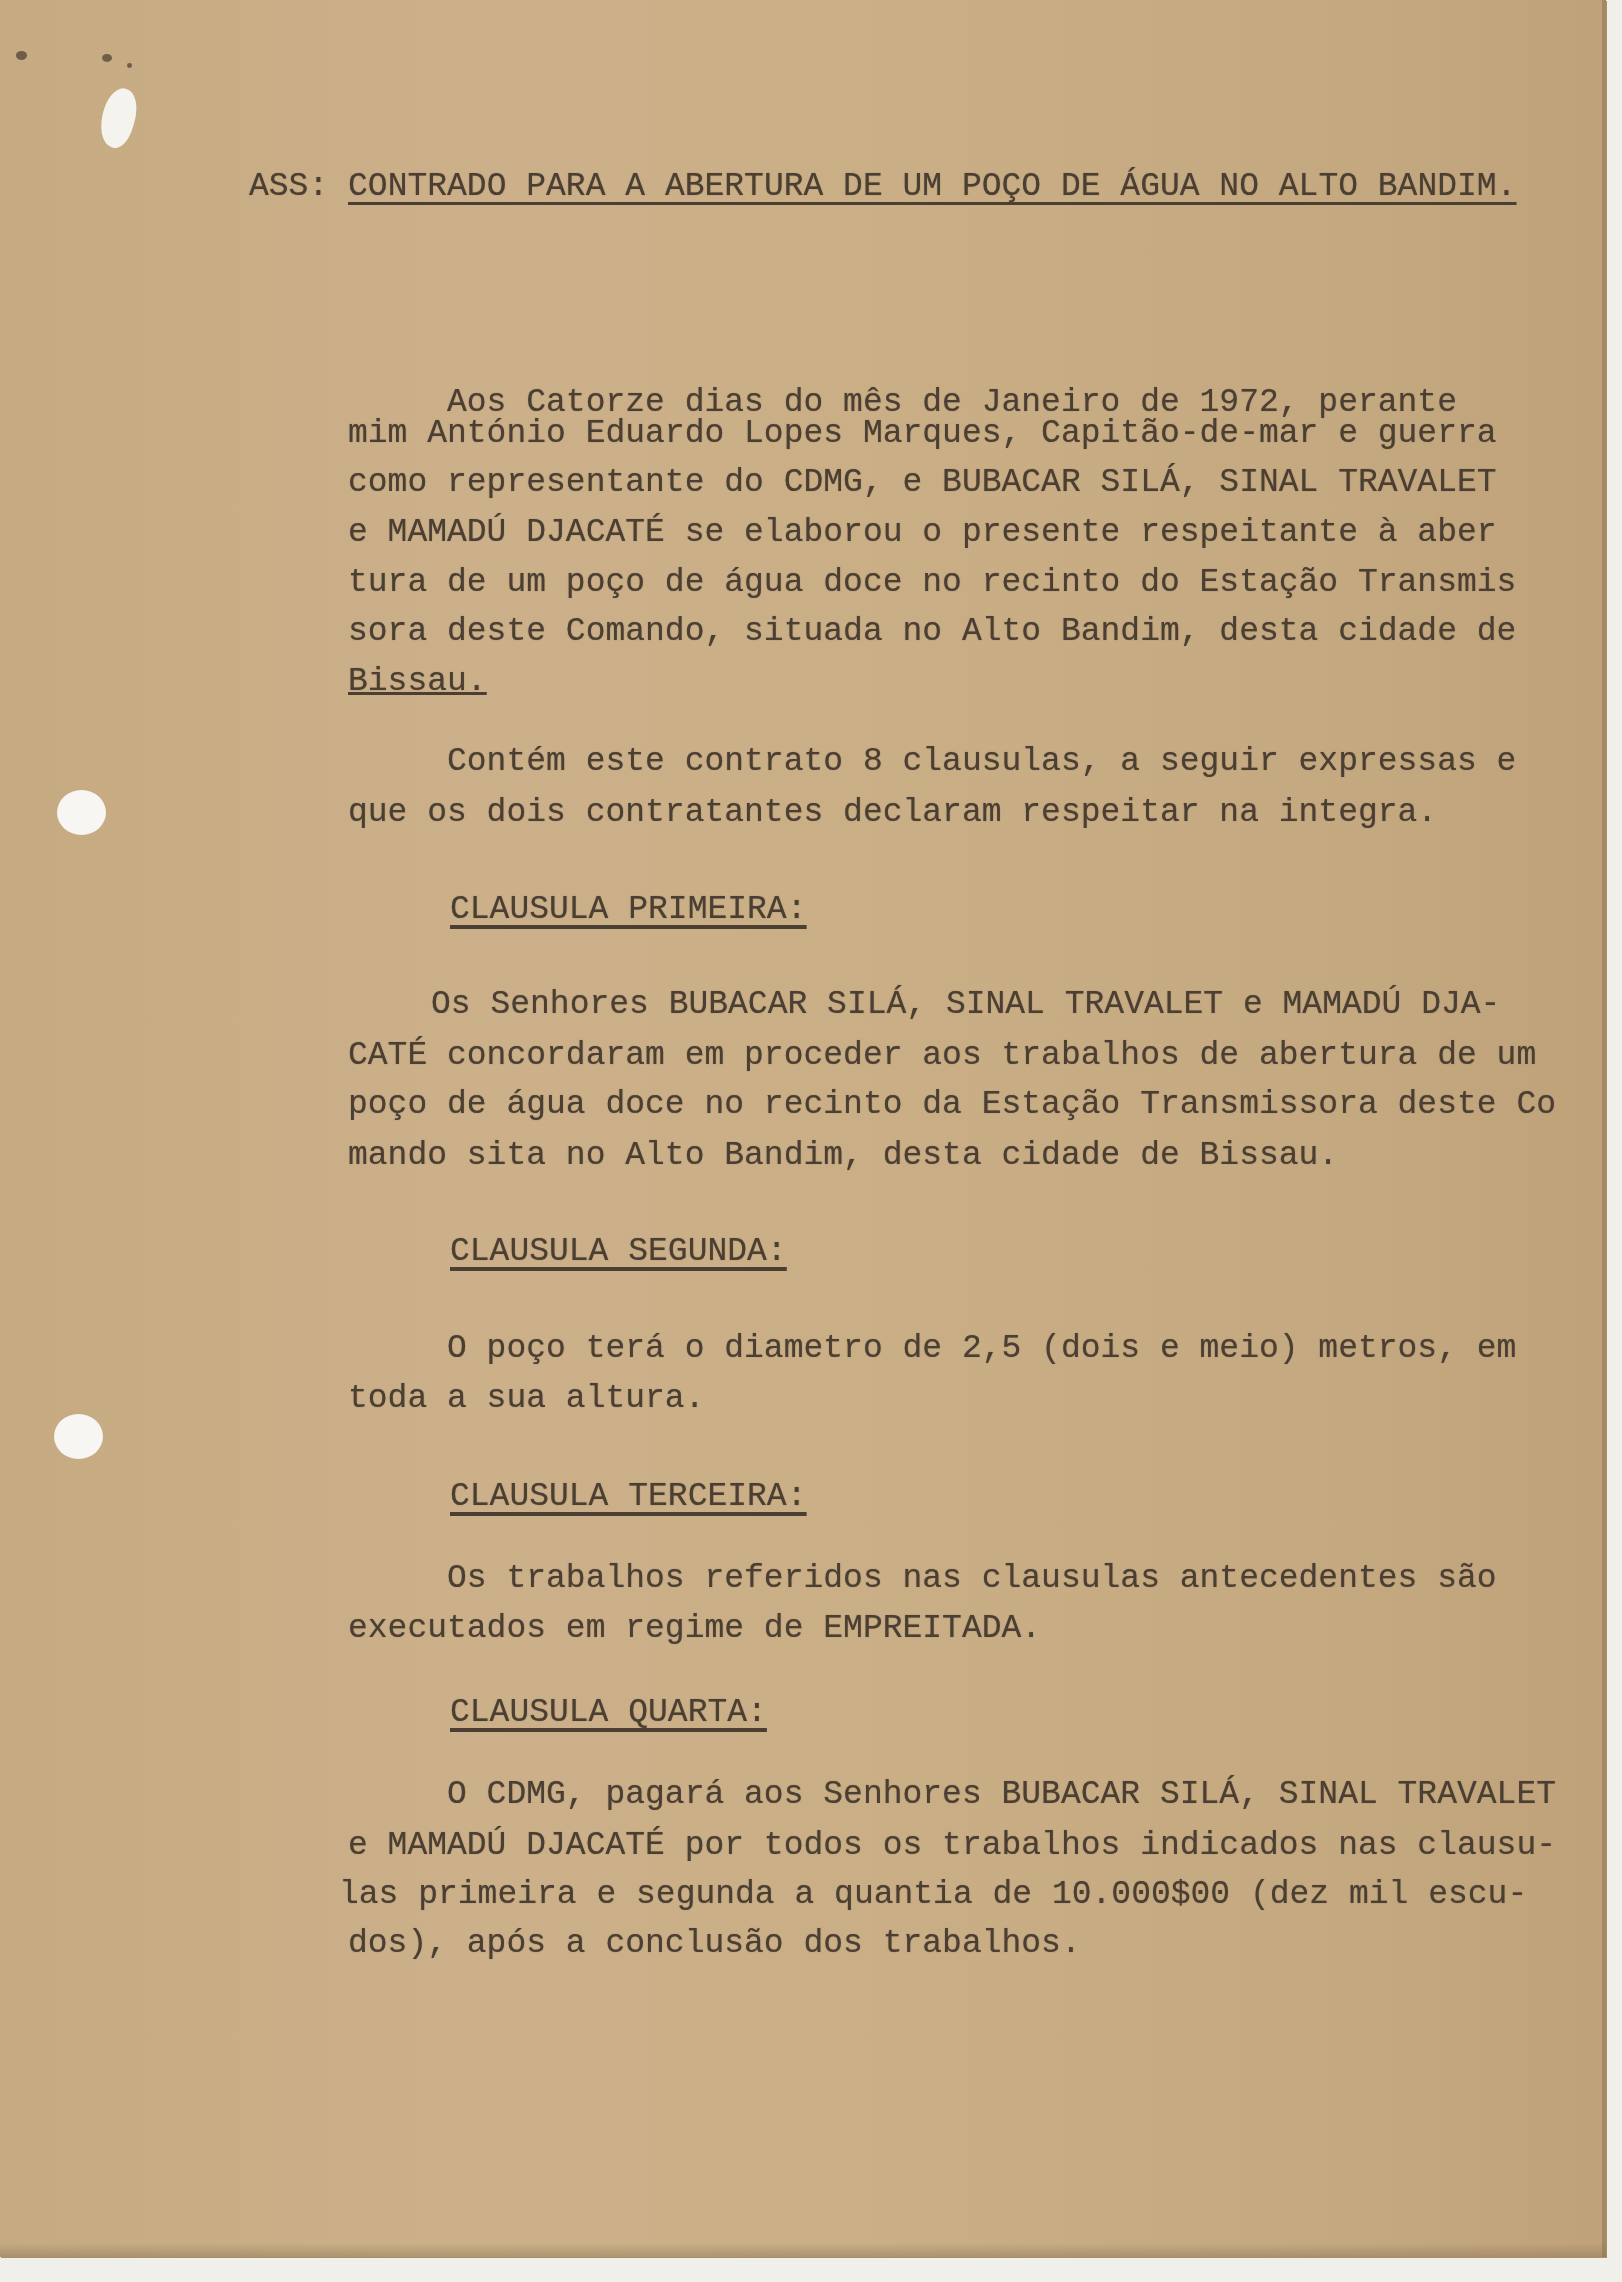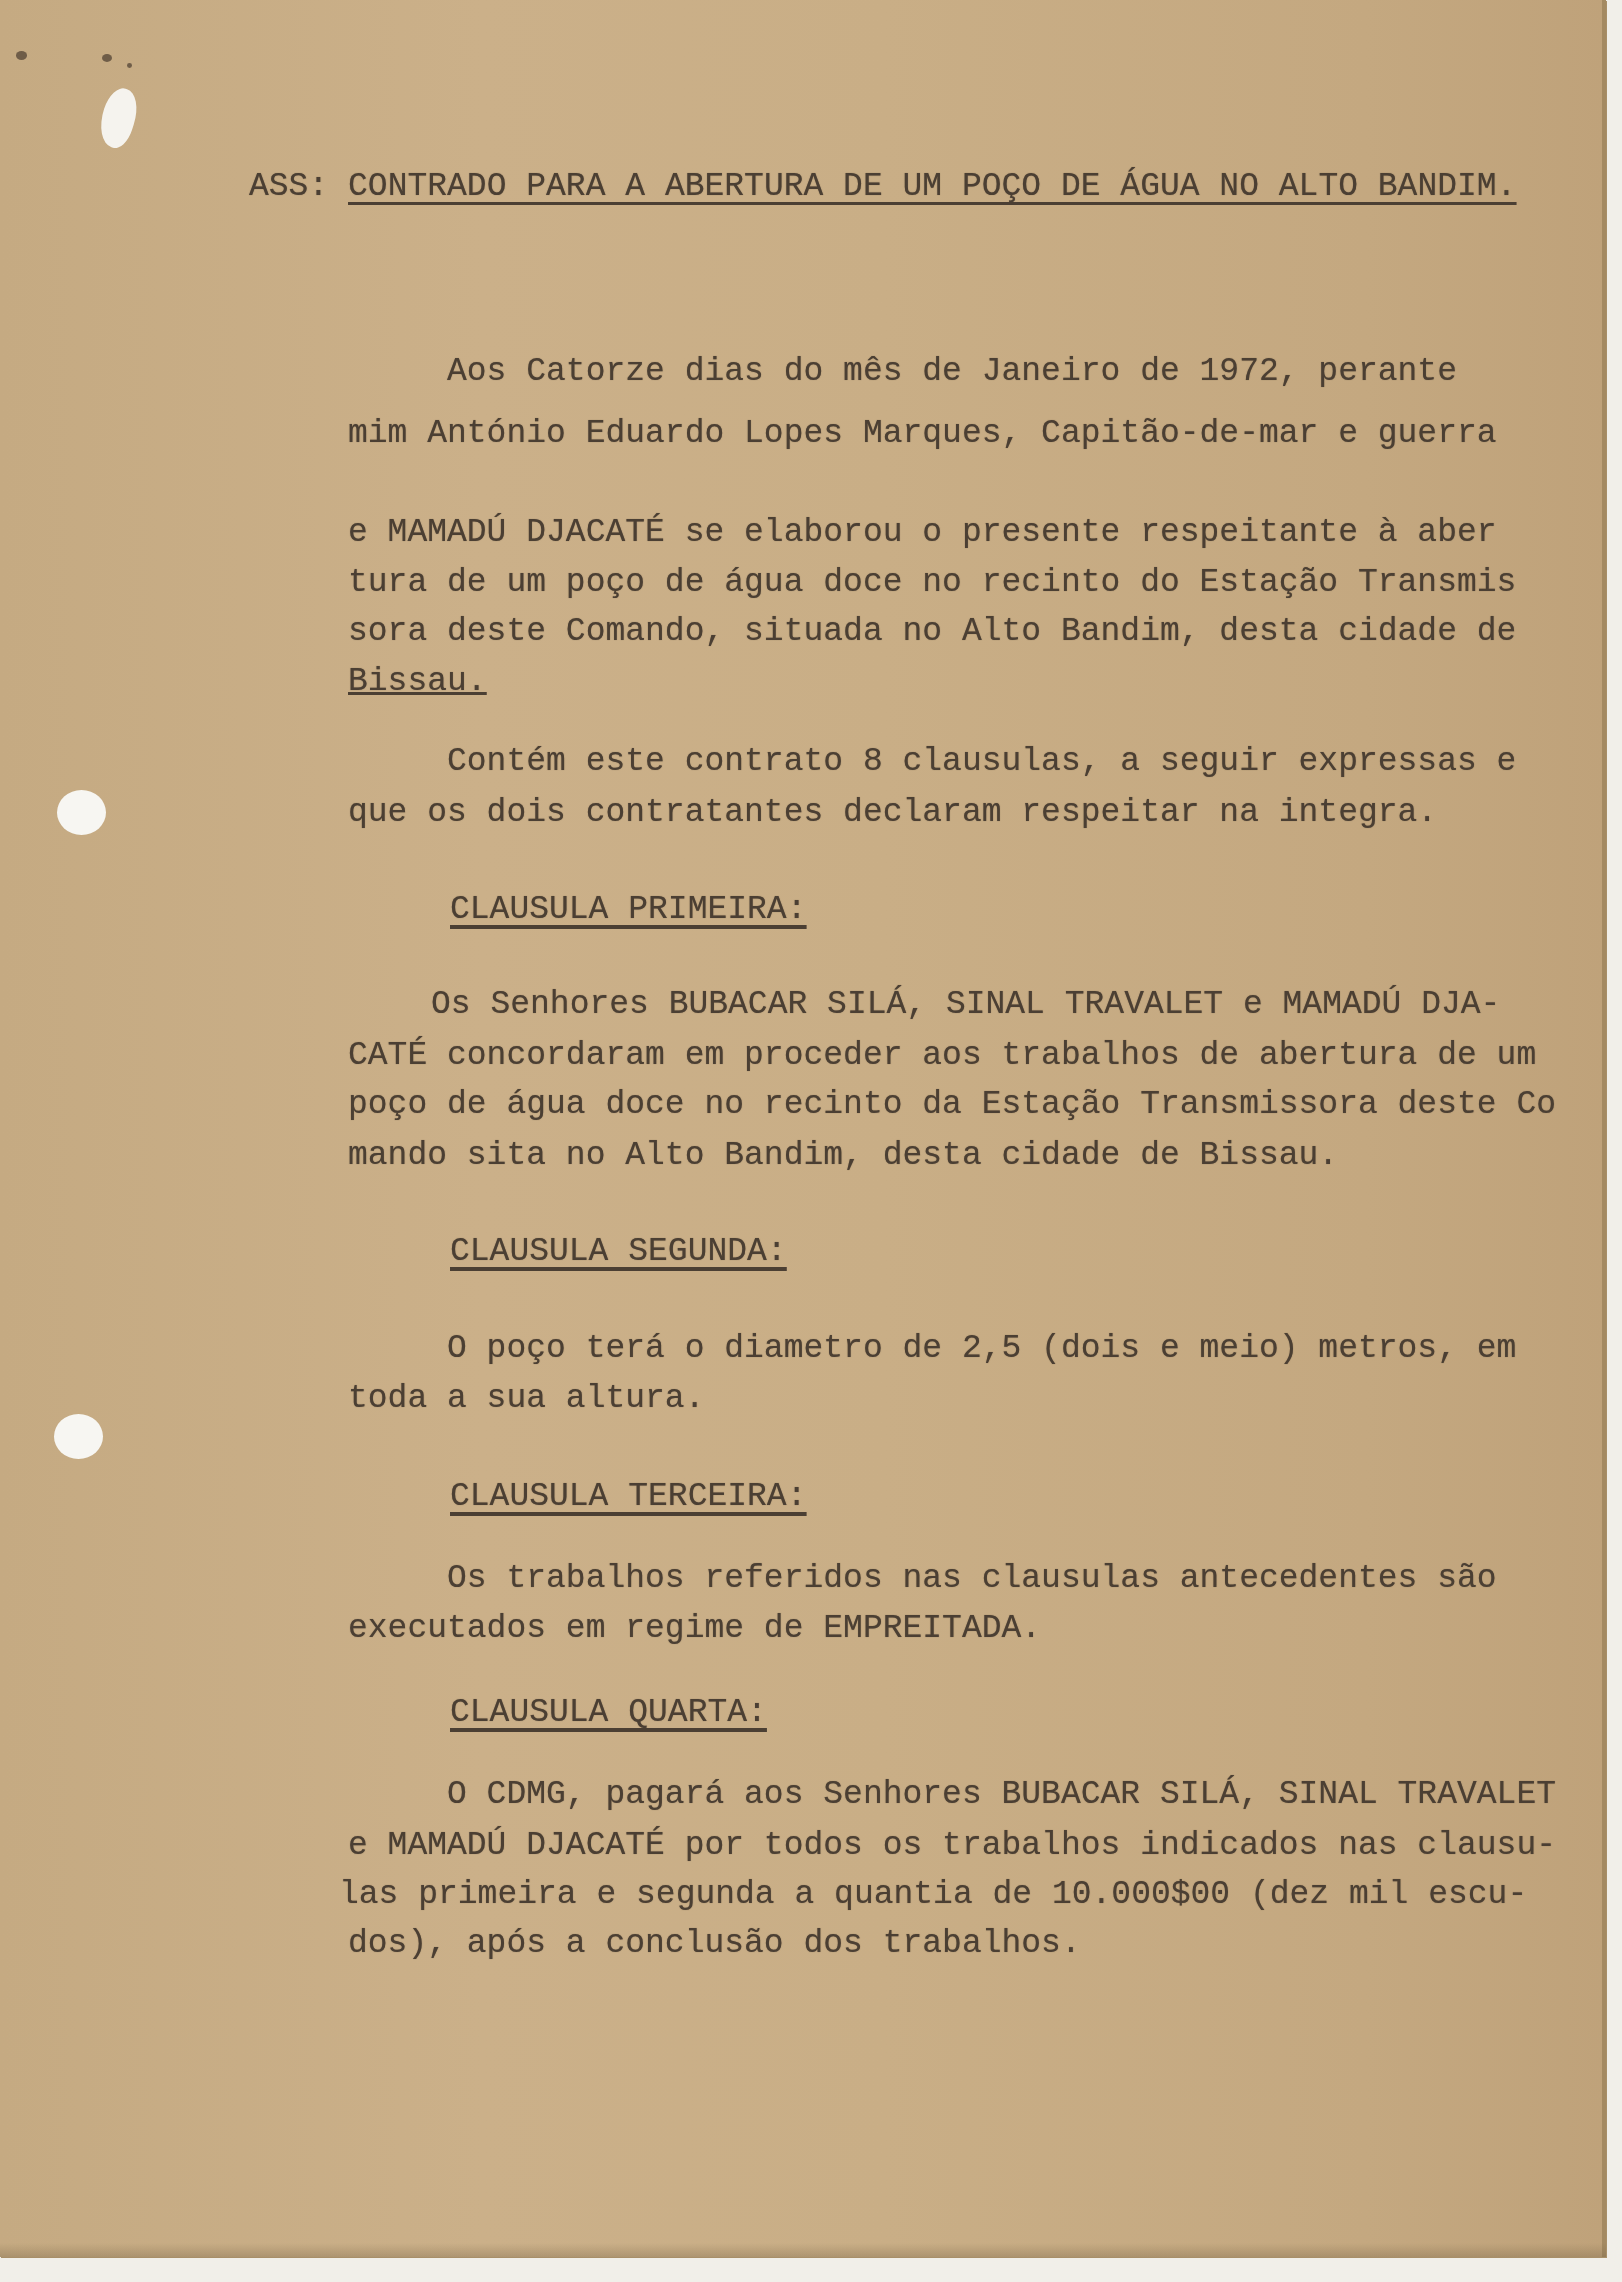--- a/index.html
+++ b/index.html
@@ -49,22 +49,23 @@
 
   <div class="tear"></div>
   <div class="speck" style="left:15.6px;top:51px;width:11.7px;height:8.8px;"></div>
   <div class="speck" style="left:102px;top:54px;width:9.8px;height:7.8px;"></div>
   <div class="speck" style="left:127px;top:63px;width:4.9px;height:4.9px;"></div>
   <div class="hole" style="left:57px;top:790px;"></div>
   <div class="hole" style="left:54px;top:1414px;"></div>
 
   <div class="line title"><span>ASS:</span> <span class="u">CONTRADO PARA A ABERTURA DE UM POÇO DE ÁGUA NO ALTO BANDIM.</span></div>
 
-  <div class="line" style="left:348px;top:352px;">     Aos Catorze dias do mês de Janeiro de 1972, perante</div>
+  <div class="line" style="left:348px;top:383px;">     Aos Catorze dias do mês de Janeiro de 1972, perante</div>
   <div class="line" style="left:348px;top:414px;">mim António Eduardo Lopes Marques, Capitão-de-mar e guerra</div>
+  <div class="line" style="left:348px;top:463px;">como representante do CDMG, e BUBACAR SILÁ, SINAL TRAVALET</div>
   <div class="line" style="left:348px;top:513px;">e MAMADÚ DJACATÉ se elaborou o presente respeitante à aber</div>
   <div class="line" style="left:348px;top:563px;">tura de um poço de água doce no recinto do Estação Transmis</div>
   <div class="line" style="left:348px;top:612px;">sora deste Comando, situada no Alto Bandim, desta cidade de</div>
   <div class="line" style="left:348px;top:662px;text-decoration:underline;">Bissau.</div>
 
   <div class="line" style="left:348px;top:742px;">     Contém este contrato 8 clausulas, a seguir expressas e</div>
   <div class="line" style="left:348px;top:793px;">que os dois contratantes declaram respeitar na integra.</div>
 
   <div class="line heading" style="left:450px;top:890px;">CLAUSULA PRIMEIRA:</div>
   <div class="line" style="left:332px;top:985px;">     Os Senhores BUBACAR SILÁ, SINAL TRAVALET e MAMADÚ DJA-</div>

